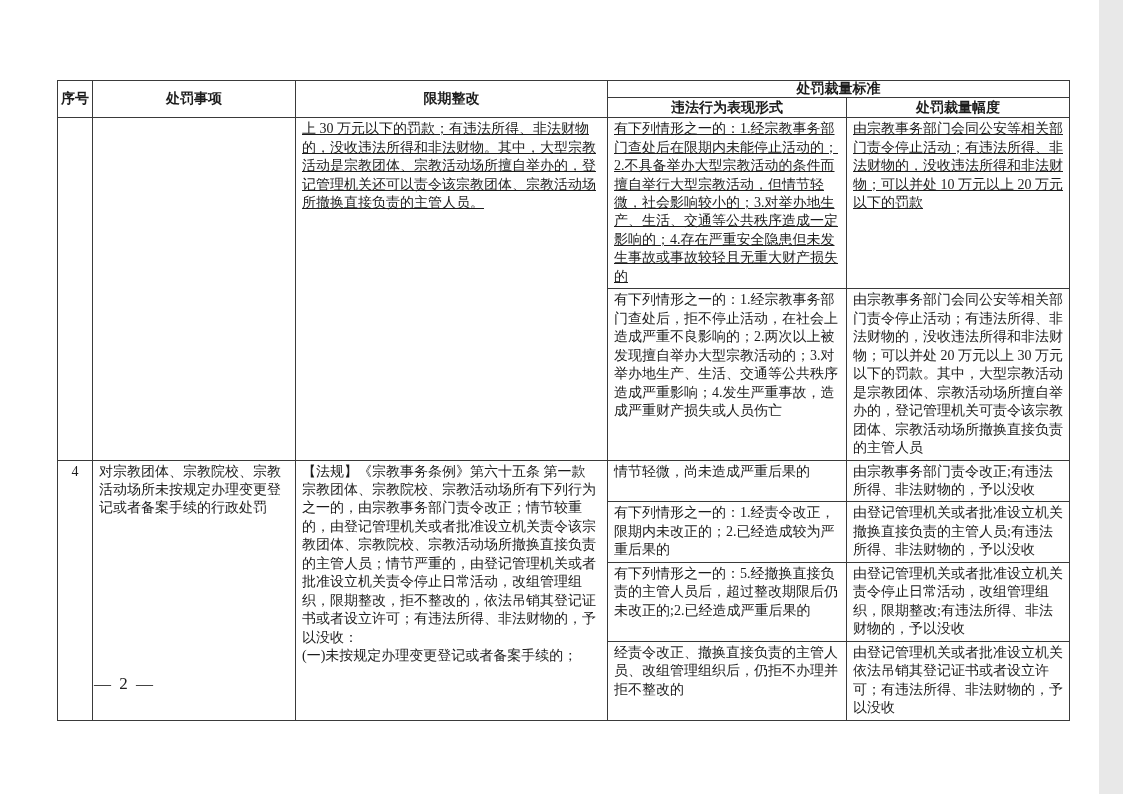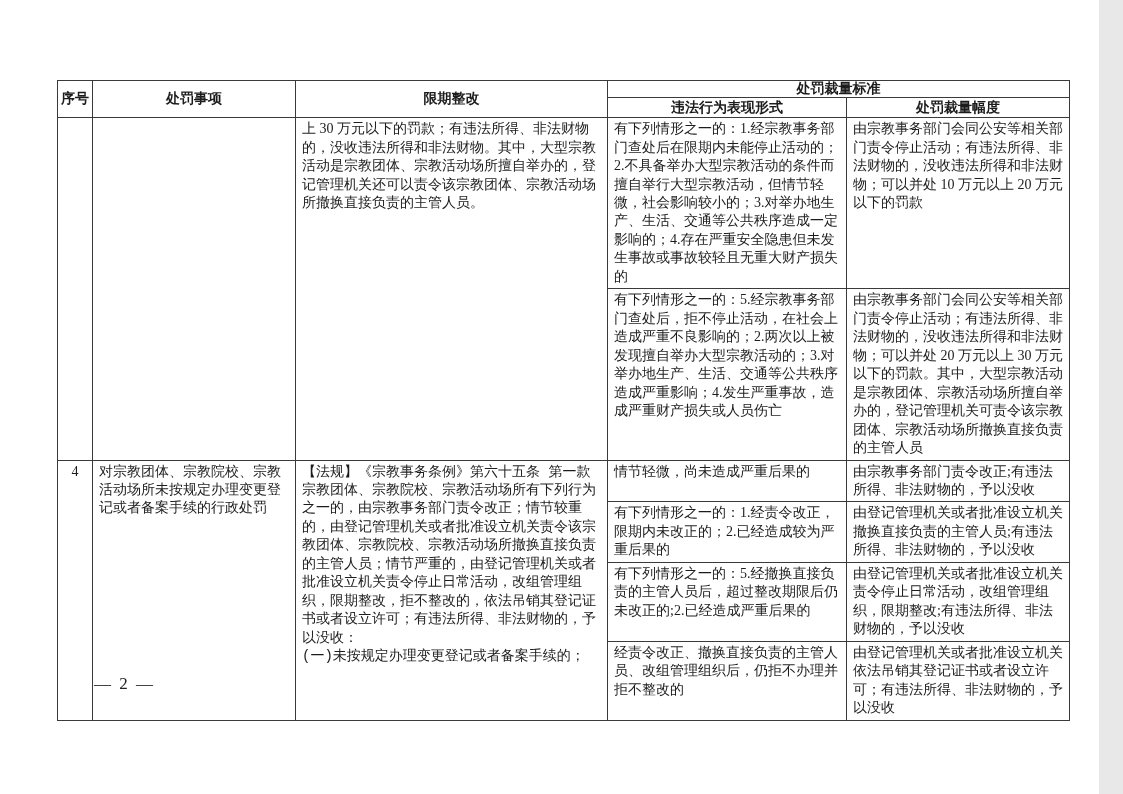--- a/index.html
+++ b/index.html
@@ -29,29 +29,29 @@
   }
   .doc-table th{
     font-weight:bold;
     text-align:center;
     vertical-align:middle;
     padding:0 2px;
     line-height:1.15;
   }
   .row-h1{height:17px;}
   .row-h2{height:20px;}
-  .row-a1{height:165px;}
+  .row-a1{height:165px;text-decoration:underline;}
   .row-a2{height:145px;}
   .row-b1{height:34px;}
   .row-b2{height:57px;}
   .row-b3{height:75px;}
   .row-b4{height:69px;}
   .cell-seq{text-align:center;}
   .vm{vertical-align:middle;}
-  .pre{white-space:pre-line;font-family:Liberation Mono, monospace;}
+  .pre{white-space:pre-line;}
   .page-number{
     position:absolute;
     left:94px;top:674px;
     font-size:17px;
     letter-spacing:2px;
     color:#222;
   }
 </style>
 </head>
 <body>
@@ -80,21 +80,21 @@
     </tr>
 
     <tr class="row-a1">
       <td rowspan="2" class="cell-seq"></td>
       <td rowspan="2"></td>
       <td rowspan="2">上 30 万元以下的罚款；有违法所得、非法财物的，没收违法所得和非法财物。其中，大型宗教活动是宗教团体、宗教活动场所擅自举办的，登记管理机关还可以责令该宗教团体、宗教活动场所撤换直接负责的主管人员。</td>
       <td>有下列情形之一的：1.经宗教事务部门查处后在限期内未能停止活动的；2.不具备举办大型宗教活动的条件而擅自举行大型宗教活动，但情节轻微，社会影响较小的；3.对举办地生产、生活、交通等公共秩序造成一定影响的；4.存在严重安全隐患但未发生事故或事故较轻且无重大财产损失的</td>
       <td class="vm">由宗教事务部门会同公安等相关部门责令停止活动；有违法所得、非法财物的，没收违法所得和非法财物；可以并处 10 万元以上 20 万元以下的罚款</td>
     </tr>
     <tr class="row-a2">
-      <td>有下列情形之一的：5.经宗教事务部门查处后，拒不停止活动，在社会上造成严重不良影响的；2.两次以上被发现擅自举办大型宗教活动的；3.对举办地生产、生活、交通等公共秩序造成严重影响；4.发生严重事故，造成严重财产损失或人员伤亡</td>
+      <td>有下列情形之一的：1.经宗教事务部门查处后，拒不停止活动，在社会上造成严重不良影响的；2.两次以上被发现擅自举办大型宗教活动的；3.对举办地生产、生活、交通等公共秩序造成严重影响；4.发生严重事故，造成严重财产损失或人员伤亡</td>
       <td class="vm">由宗教事务部门会同公安等相关部门责令停止活动；有违法所得、非法财物的，没收违法所得和非法财物；可以并处 20 万元以上 30 万元以下的罚款。其中，大型宗教活动是宗教团体、宗教活动场所擅自举办的，登记管理机关可责令该宗教团体、宗教活动场所撤换直接负责的主管人员</td>
     </tr>
 
     <tr class="row-b1">
       <td rowspan="4" class="cell-seq">4</td>
       <td rowspan="4">对宗教团体、宗教院校、宗教活动场所未按规定办理变更登记或者备案手续的行政处罚</td>
       <td rowspan="4" class="pre">【法规】《宗教事务条例》第六十五条 第一款 宗教团体、宗教院校、宗教活动场所有下列行为之一的，由宗教事务部门责令改正；情节较重的，由登记管理机关或者批准设立机关责令该宗教团体、宗教院校、宗教活动场所撤换直接负责的主管人员；情节严重的，由登记管理机关或者批准设立机关责令停止日常活动，改组管理组织，限期整改，拒不整改的，依法吊销其登记证书或者设立许可；有违法所得、非法财物的，予以没收：
 (一)未按规定办理变更登记或者备案手续的；</td>
       <td class="vm">情节轻微，尚未造成严重后果的</td>
       <td class="vm">由宗教事务部门责令改正;有违法所得、非法财物的，予以没收</td>

